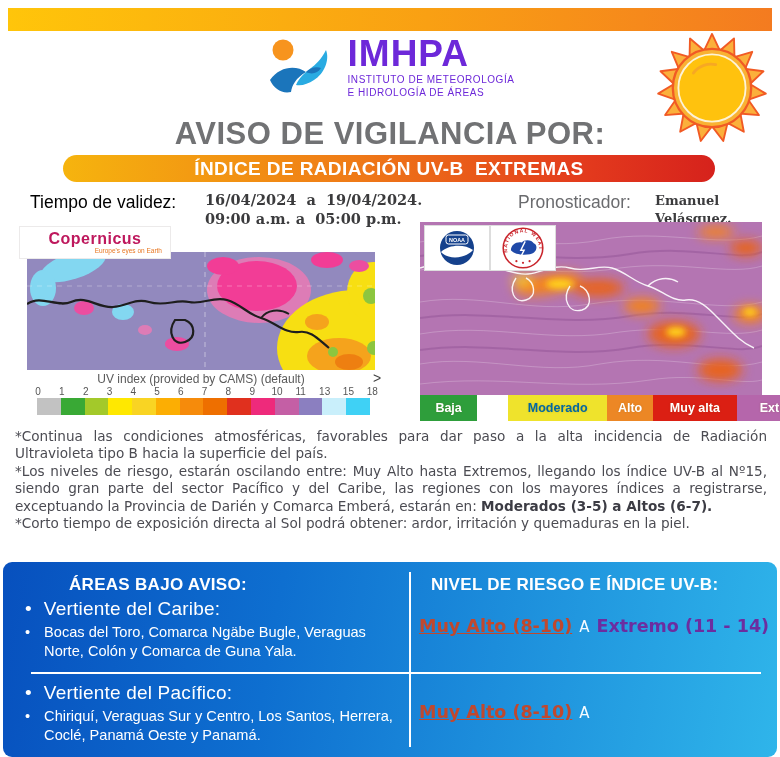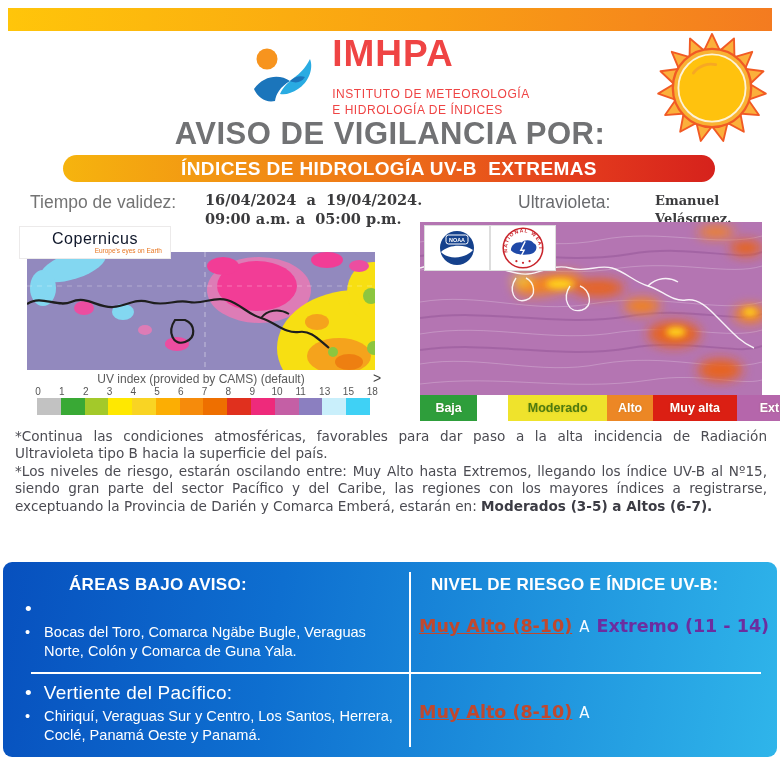--- a/index.html
+++ b/index.html
@@ -7,50 +7,50 @@
         font-family:"Liberation Sans",sans-serif;}
 
   
   .topbar{position:absolute;left:8px;top:8px;width:764px;height:23px;
           background:linear-gradient(90deg,#FFC50A 0%,#F9A013 55%,#F47B20 100%);}
 
   
   .logo-row{position:absolute;left:0;top:36px;width:100%;display:flex;justify-content:center;
             align-items:center;gap:10px;}
   .logo-mark{width:72px;height:60px;}
-  .logo-text{color:#ef4444;}
+  .logo-text{color:#6d28d9;}
   .logo-name{font-size:37px;font-weight:bold;letter-spacing:1px;line-height:.95;}
-  .logo-sub{font-size:12px;letter-spacing:.55px;margin-top:16px;line-height:1.3;}
+  .logo-sub{font-size:10px;letter-spacing:.55px;margin-top:2px;line-height:1.3;}
 
   
   .sun{position:absolute;right:12px;top:32px;width:112px;height:112px;}
 
   
   .title{position:absolute;left:0;top:116px;width:100%;text-align:center;
          font-size:31px;font-weight:bold;color:#717274;letter-spacing:.5px;}
   .banner{position:absolute;left:63px;top:155px;width:652px;height:27px;border-radius:14px;
           display:flex;align-items:center;justify-content:center;
           background:linear-gradient(90deg,#F6B40E 0%,#EF7A17 45%,#E33A1D 80%,#D6221C 100%);
           color:#fff;font-weight:bold;font-size:19px;letter-spacing:.4px;white-space:pre;}
 
   
-  .v-label1{position:absolute;left:30px;top:192px;font-size:17.5px;color:#737373;}
+  .v-label1{position:absolute;left:30px;top:192px;font-size:17.5px;color:#000000;}
   .v-dates{position:absolute;left:205px;top:191px;font-family:"DejaVu Serif",serif;
            font-weight:bold;font-size:14.5px;color:#3B3B3D;line-height:1.3;white-space:pre;}
   .v-label2{position:absolute;left:518px;top:192px;font-size:17.5px;color:#6A6B6E;}
   .v-name{position:absolute;left:655px;top:192px;font-family:"DejaVu Serif",serif;
           font-weight:bold;font-size:13px;color:#3B3B3D;line-height:1.35;}
 
   
   .map-left{position:absolute;left:15px;top:225px;width:372px;height:200px;}
   .ml-art{position:absolute;left:12px;top:27px;width:348px;height:118px;}
   .copernicus{position:absolute;left:5px;top:2px;width:150px;height:31px;background:#fff;
               box-shadow:0 0 0 1px #eceaea;display:flex;flex-direction:column;align-items:center;
               justify-content:center;}
-  .cop-word{font-size:16px;font-weight:normal;color:#0f172a;letter-spacing:.5px;line-height:1;}
+  .cop-word{font-size:16px;font-weight:bold;color:#be185d;letter-spacing:.5px;line-height:1;}
   .cop-sub{font-size:6.5px;color:#E87722;align-self:flex-end;margin-right:8px;}
   .uv-caption{position:absolute;left:12px;top:147px;width:348px;text-align:center;
               font-size:12px;color:#5A5A5A;}
   .uv-chevron{position:absolute;left:358px;top:145px;font-size:14px;color:#444;}
   .uv-labels{position:absolute;left:22px;top:161px;width:333px;height:11px;}
   .uv-lab{position:absolute;top:0;transform:translateX(-30%);font-size:10px;color:#555;}
   .uv-scale{position:absolute;left:22px;top:173px;width:333px;height:17px;display:flex;}
   .uv-cell{flex:1;}
 
   
@@ -102,21 +102,21 @@
     <svg class="logo-mark" viewBox="0 0 72 60">
       <circle cx="17" cy="12" r="10.5" fill="#F7941E"></circle>
       <path d="M4,42 C14,28 30,27 40,34 C30,40 26,47 25,54 C16,56 8,51 4,42 Z" fill="#1B75BB"></path>
       <path d="M30,47 C38,30 50,32 60,12 C64,22 58,36 48,42 C42,46 36,48 30,47 Z" fill="#29ABE2"></path>
       <path d="M40,34 C44,30 50,28 55,30 C52,35 46,37 40,34 Z" fill="#1B75BB"></path>
     </svg>
     <div class="logo-text">
       <div class="logo-name">IMHPA</div>
       <div class="logo-sub">
         <span>INSTITUTO DE METEOROLOGÍA</span><br>
-        <span>E HIDROLOGÍA DE ÍNDICES</span>
+        <span>E HIDROLOGÍA DE ÁREAS</span>
       </div>
     </div>
   </div>
 
   <svg class="sun" viewBox="0 0 120 120">
     <defs>
       <polygon id="ray" points="60,2 51,21 69,21" fill="#FBB03B" stroke="#F15A24" stroke-width="2" stroke-linejoin="round"></polygon>
     </defs>
     <use href="#ray"></use>
       <use href="#ray" transform="rotate(24 60 60)"></use>
@@ -132,25 +132,25 @@
     <use href="#ray" transform="rotate(264 60 60)"></use>
       <use href="#ray" transform="rotate(288 60 60)"></use>
     <use href="#ray" transform="rotate(312 60 60)"></use>
       <use href="#ray" transform="rotate(336 60 60)"></use>
     <circle cx="60" cy="60" r="42" fill="#F9B233" stroke="#F15A24" stroke-width="2.5"></circle>
     <circle cx="60" cy="60" r="36" fill="#FFC20E" stroke="#FDF3D7" stroke-width="2"></circle>
     <path d="M40,44 C46,36 56,33 64,35" fill="none" stroke="#F7A823" stroke-width="3" stroke-linecap="round"></path>
   </svg>
 
   <div class="title">AVISO DE VIGILANCIA POR:</div>
-  <div class="banner">ÍNDICES DE HIDROLOGÍA UV-B  EXTREMAS</div>
+  <div class="banner">ÍNDICE DE RADIACIÓN UV-B  EXTREMAS</div>
 
   <span class="v-label1">Tiempo de validez:</span>
   <div class="v-dates"><span>16/04/2024  a  19/04/2024.</span><br><span>09:00 a.m. a  05:00 p.m.</span></div>
-  <span class="v-label2">Ultravioleta:</span>
+  <span class="v-label2">Pronosticador:</span>
   <div class="v-name"><span>Emanuel</span><br><span>Velásquez.</span></div>
 
   <div class="map-left">
     <svg class="ml-art" viewBox="0 0 348 118" preserveAspectRatio="none">
       <rect width="348" height="118" fill="#9289BE"></rect>
       <ellipse cx="46" cy="14" rx="34" ry="13" fill="#83D7F1" transform="rotate(-18 46 14)"></ellipse>
       <ellipse cx="16" cy="36" rx="13" ry="18" fill="#83D7F1"></ellipse>
       <ellipse cx="96" cy="60" rx="11" ry="8" fill="#83D7F1"></ellipse>
       <ellipse cx="232" cy="38" rx="52" ry="33" fill="#DD7CB6"></ellipse>
       <ellipse cx="230" cy="34" rx="40" ry="25" fill="#F23D96"></ellipse>
@@ -279,41 +279,43 @@
         <text font-size="4.6" font-weight="bold" fill="#C9252C" letter-spacing="1" font-family="Liberation Sans, sans-serif"><textPath href="#arcT">NATIONAL WEATHER</textPath></text>
         <path d="M9,22 C9,17 14,14 19,15 C21,12 28,12 30,16 C33,17 33,22 30,24 C26,27 13,27 9,22 Z" fill="#1F49A8"></path>
         <path d="M22,14 L18,22 L21,22 L17,30" fill="none" stroke="#fff" stroke-width="1.3"></path>
         <circle cx="14" cy="32" r="1" fill="#C9252C"></circle>
           <circle cx="20" cy="33.5" r="1" fill="#C9252C"></circle>
           <circle cx="26" cy="32" r="1" fill="#C9252C"></circle>
       </svg>
     </div>
     <div class="risk-legend">
         <div class="leg-seg" style="background: rgb(46, 158, 59); width: 15%; color: rgb(255, 255, 255);">Baja</div>
-        <div class="leg-seg" style="background: rgb(239, 227, 44); width: 26%; color: #4d7c0f; margin-left: 31px;">Moderado</div>
+        <div class="leg-seg" style="background: rgb(239, 227, 44); width: 26%; color: #0369a1; margin-left: 31px;">Moderado</div>
         <div class="leg-seg" style="background: rgb(236, 135, 37); width: 12%; color: rgb(255, 255, 255);">Alto</div>
         <div class="leg-seg" style="background: rgb(219, 31, 19); width: 22%; color: rgb(255, 255, 255);">Muy alta</div>
         <div class="leg-seg" style="background: rgb(181, 102, 171); width: 25%; color: rgb(255, 255, 255);">Extrema</div>
       </div>
   </div>
 
   <div class="descr">
     <p>*Continua las condiciones atmosféricas, favorables para dar paso a la alta incidencia de Radiación Ultravioleta tipo B hacia la superficie del país.</p>
     <p><span>*Los niveles de riesgo, estarán oscilando entre: Muy Alto hasta Extremos, llegando los índice UV-B al Nº15, siendo gran parte del sector Pacífico y del Caribe, las regiones con los mayores índices a registrarse, exceptuando la Provincia de Darién y Comarca Emberá, estarán en: </span><b>Moderados (3-5) a Altos (6-7).</b></p>
+    <p>*Corto tiempo de exposición directa al Sol podrá obtener: ardor, irritación y quemaduras en la  piel.</p>
   </div>
 
   <div class="bluebox">
     <div class="bb-h bb-h-left">ÁREAS BAJO AVISO:</div>
     <div class="bb-h bb-h-right">NIVEL DE RIESGO E ÍNDICE UV-B:</div>
     <div class="vdiv"></div>
     <div class="hdiv"></div>
 
     <div class="area area1">
       <div class="area-title">
           <span class="bullet">•</span>
+          <span>Vertiente  del Caribe:</span>
         </div>
       <div class="area-detail">
           <span class="bullet">•</span>
           <span>Bocas del Toro, Comarca Ngäbe Bugle, Veraguas Norte, Colón y Comarca de Guna Yala.</span>
         </div>
     </div>
     <div class="risk risk1">
       <span class="risk-high">Muy Alto (8-10)</span>
       <span class="risk-conn">A</span>
       <span class="risk-ext">Extremo (11 - 14)</span>

